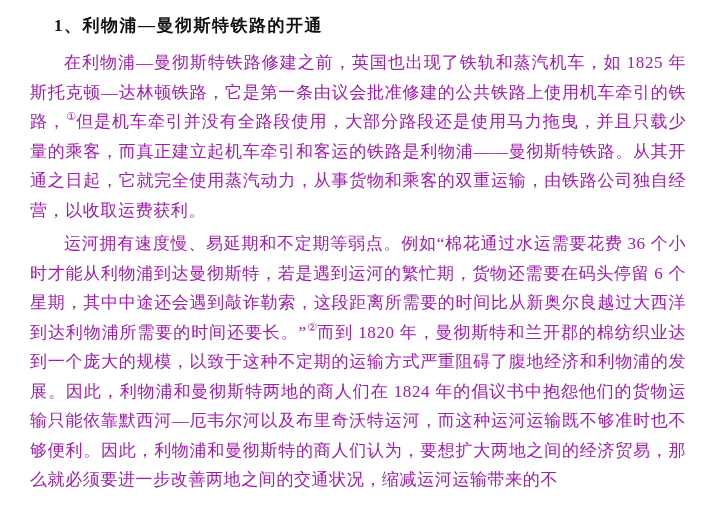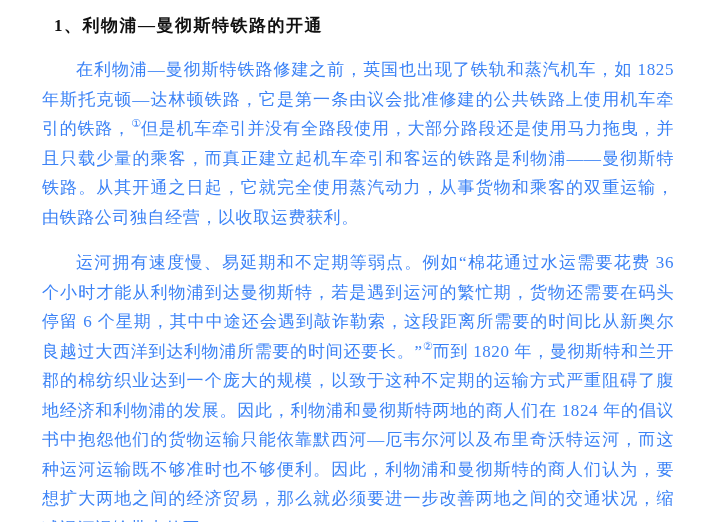--- a/index.html
+++ b/index.html
@@ -23,27 +23,27 @@
   }
   .section-title {
     margin: 0 0 9px 28px;
     font-size: 17px;
     font-weight: bold;
     line-height: 26px;
     letter-spacing: 1.5px;
     color: #111111;
   }
   .body-text p.paragraph {
-    margin: 16px;
+    margin: 4px;
     font-size: 17px;
     line-height: 29.5px;
     letter-spacing: 0.6px;
     text-align: justify;
     text-indent: 2em;
-    color: #3b82f6;
+    color: #a21caf;
     word-break: break-all;
   }
   .footnote-marker {
     font-size: 11px;
     line-height: 0;
     vertical-align: super;
     letter-spacing: 0;
     font-family: "DejaVu Sans", "Liberation Serif", serif;
   }
 </style>

